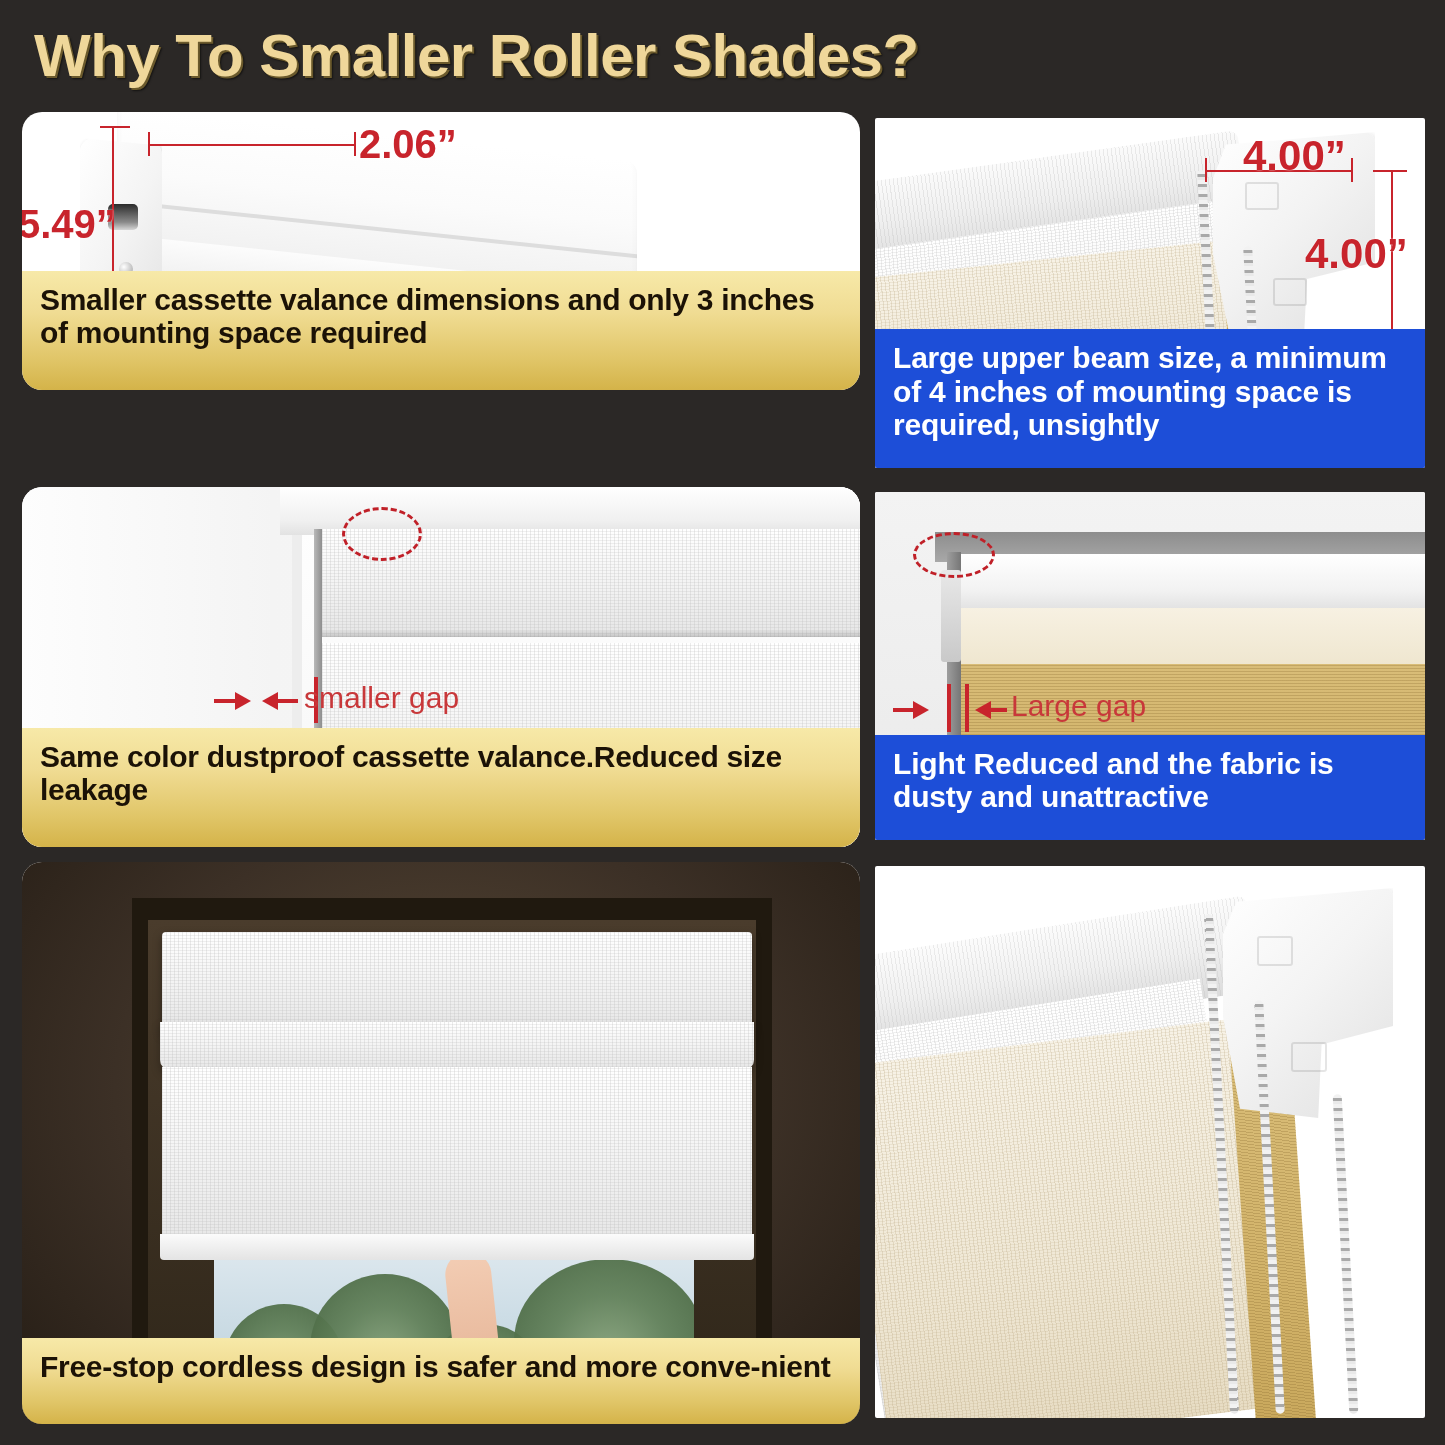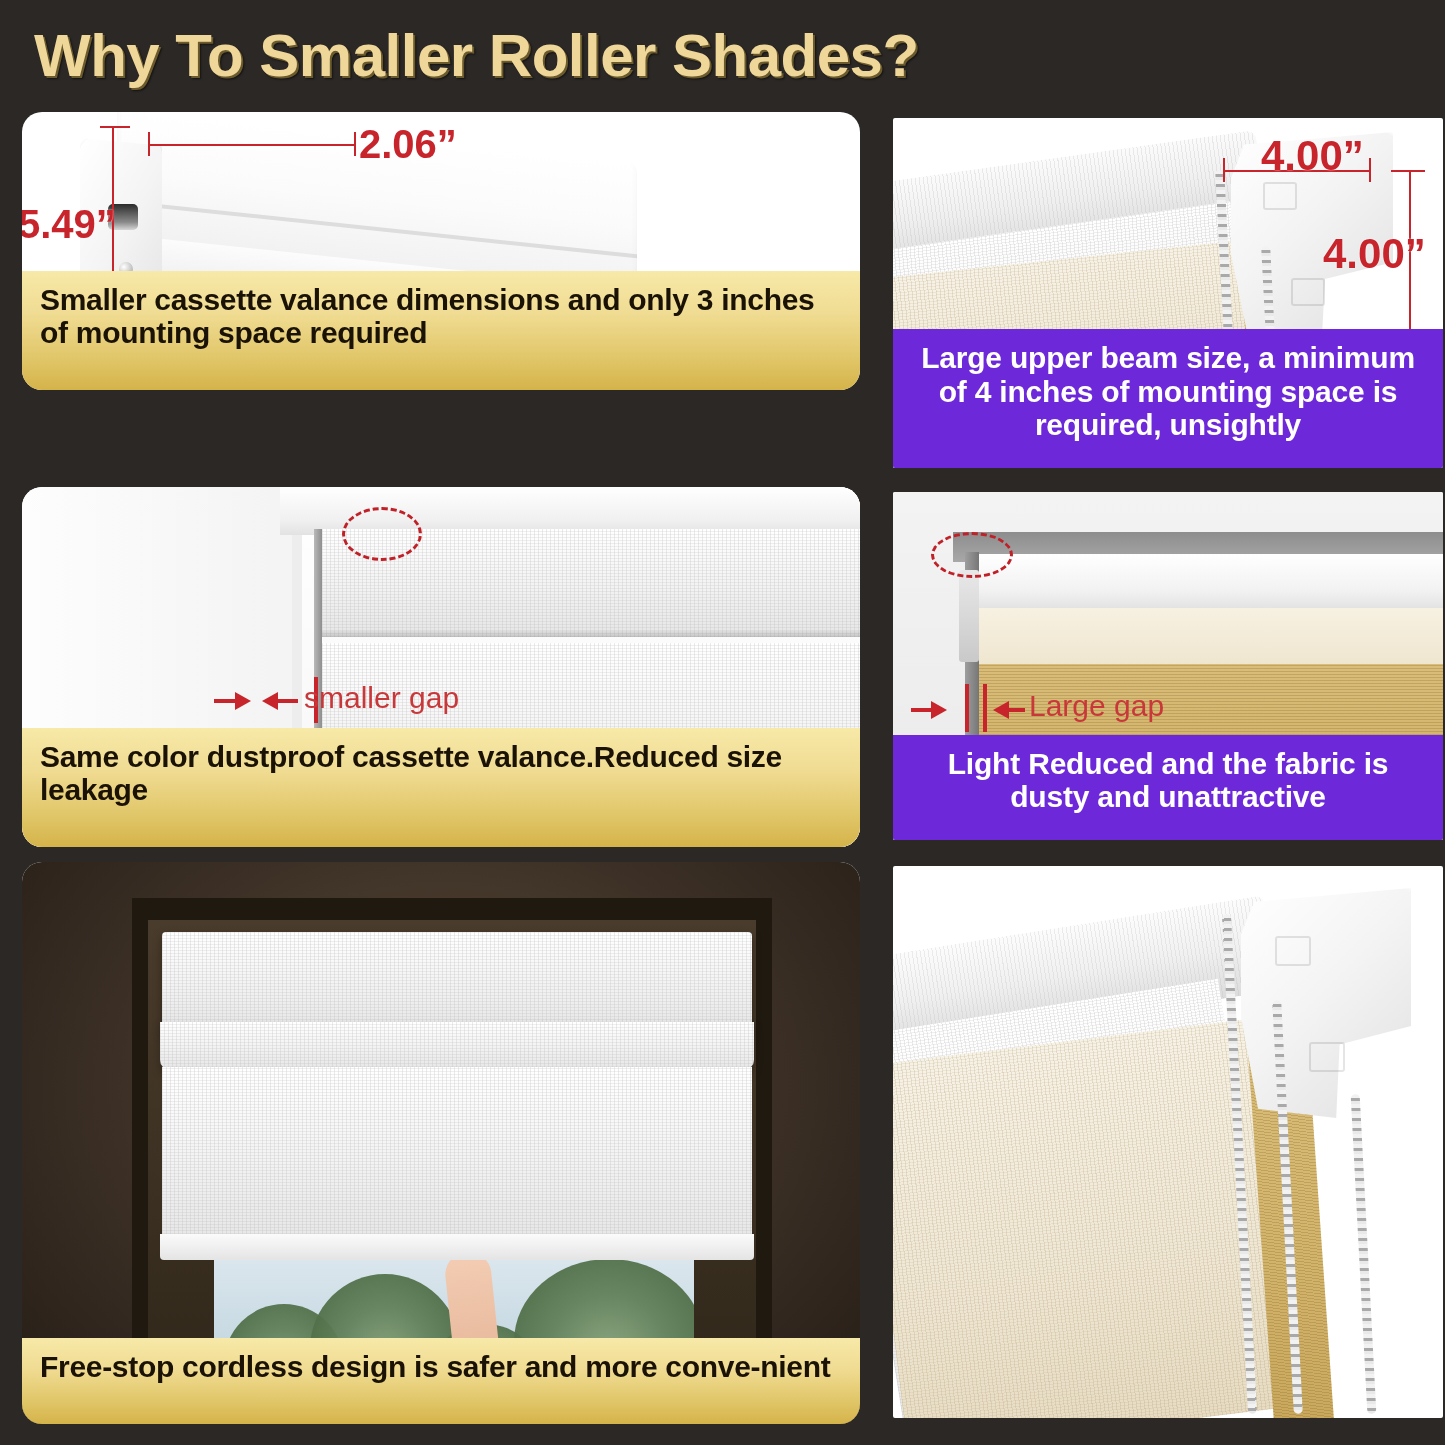--- a/index.html
+++ b/index.html
@@ -30,21 +30,21 @@
     white-space: nowrap;
   }
 
   
   .panel {
     position: absolute;
     overflow: hidden;
     background: #ffffff;
   }
   .panel.left  { left: 22px;  width: 838px; border-radius: 20px; }
-  .panel.right { left: 893px; width: 550px; border-radius: 2px; }
+  .panel.right { left: 875px; width: 550px; border-radius: 2px; }
 
   .row1 { top: 112px; height: 360px; }
   .row2 { top: 487px; height: 360px; }
   .row3 { top: 862px; height: 562px; }
 
   .panel.left.row1  { height: 278px; }
   .panel.left.row2  { height: 360px; }
   .panel.left.row3  { height: 562px; }
   .panel.right.row1 { top: 118px; height: 350px; }
   .panel.right.row2 { top: 492px; height: 348px; }
@@ -64,26 +64,25 @@
     line-height: 1.12;
   }
   .caption.gold {
     background: linear-gradient(180deg,#f7e9a8 0%,#f0dc93 35%,#e0c567 75%,#d4b349 100%);
     color: #1b1206;
     font-size: 30px;
     letter-spacing: -0.3px;
     padding-bottom: 40px;
   }
   .caption.gray {
-    background: #6d28d9;
+    background: #1d4ed8;
     color: #ffffff;
     font-size: 30px;
     letter-spacing: -0.2px;
     padding-bottom: 26px;
-    text-align: center;
   }
 
   
   .fabric-white {
     background:
       repeating-linear-gradient(90deg, rgba(190,190,190,.30) 0 1px, rgba(255,255,255,0) 1px 4px),
       repeating-linear-gradient(0deg, rgba(170,170,170,.18) 0 1px, rgba(255,255,255,0) 1px 3px),
       linear-gradient(180deg,#ffffff 0%,#f2f2f2 55%,#e6e6e6 100%);
   }
   .fabric-beige {

